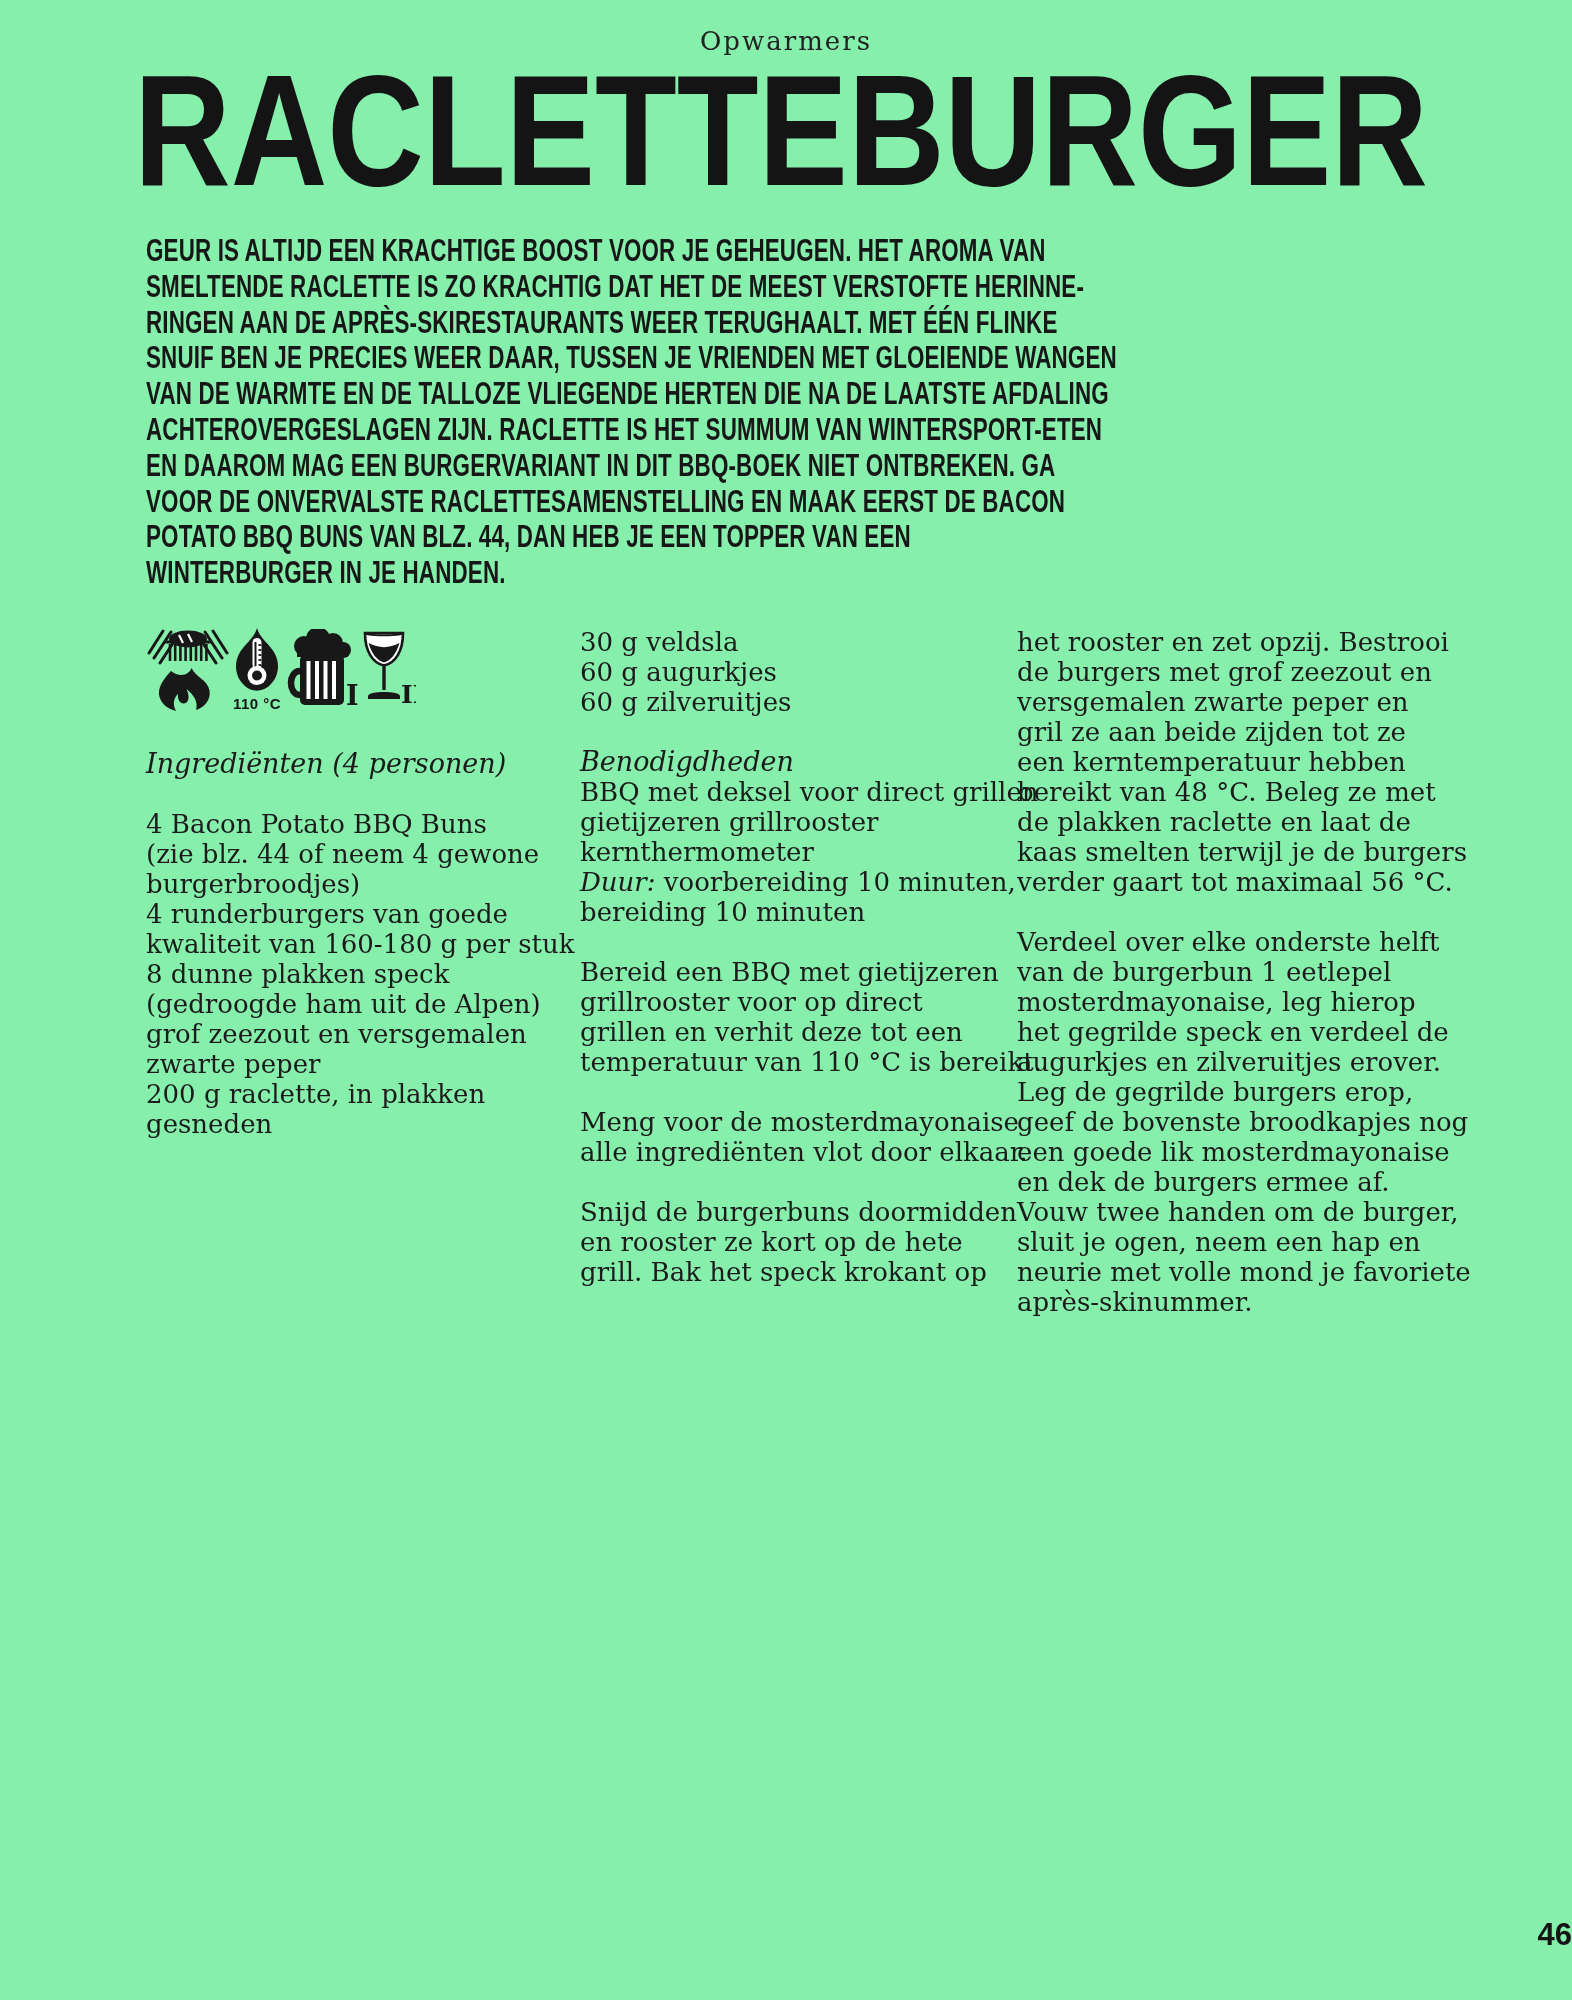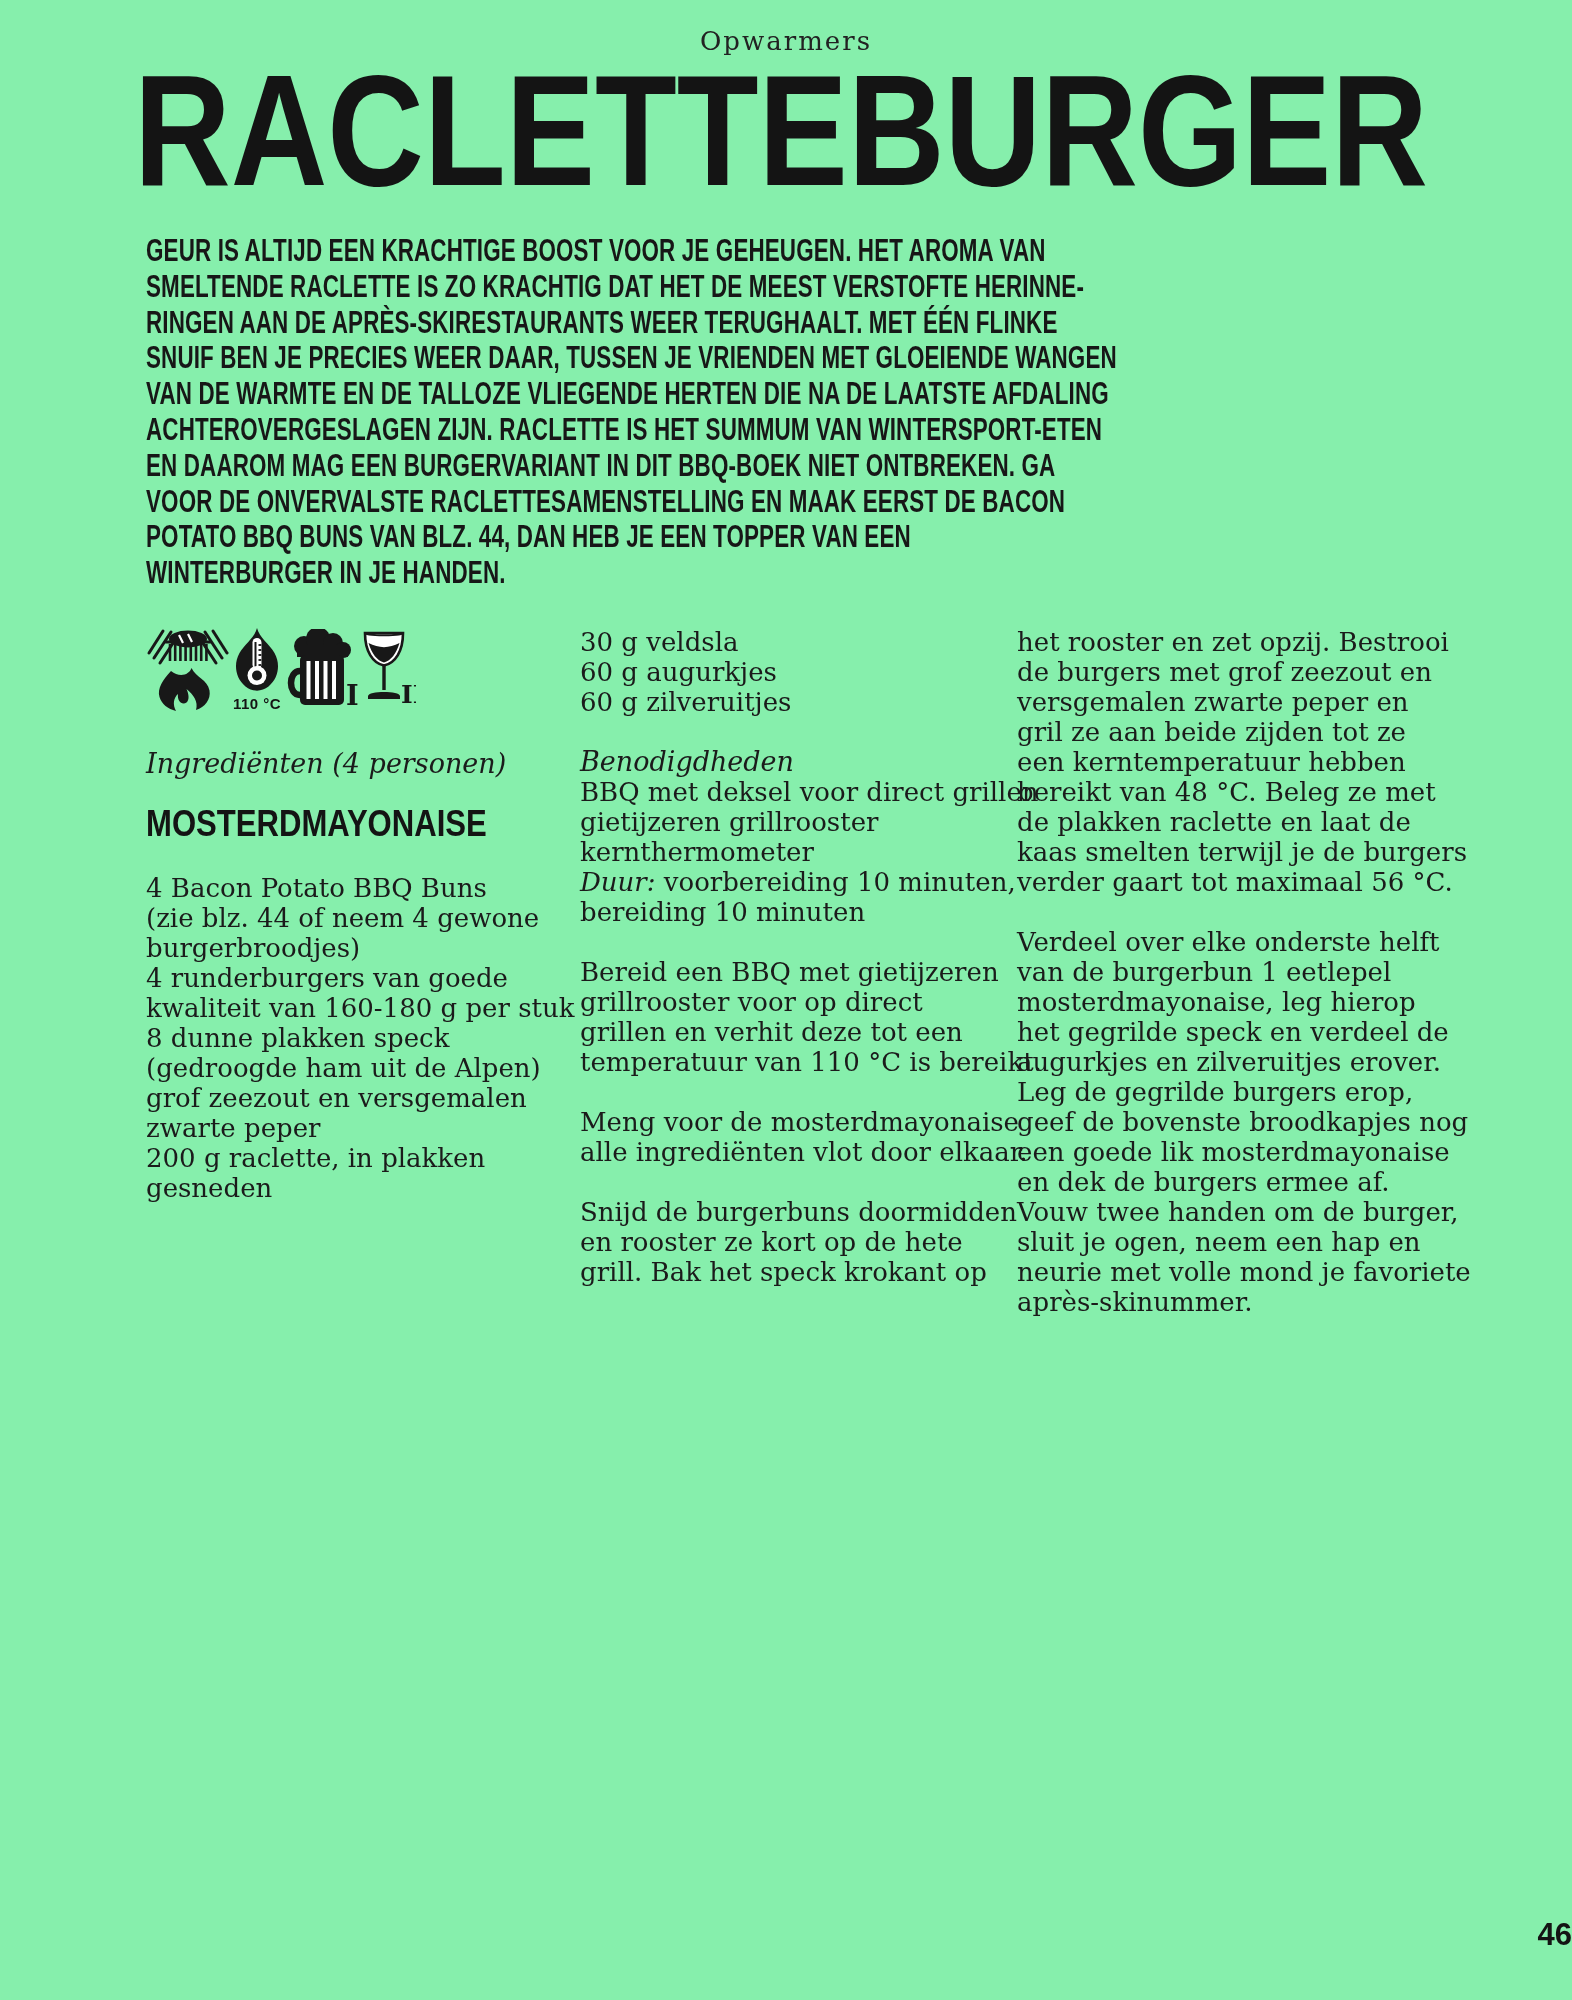--- a/index.html
+++ b/index.html
@@ -190,23 +190,20 @@
           <path fill="#181818" d="M10.5 14 C14 25 19 31.5 26 33.5 C33 31.5 38 25 41.5 14
             C31 19.5 21 19.5 10.5 14 Z"></path>
           <rect x="24.3" y="36" width="3.4" height="25" fill="#181818"></rect>
           <path d="M10 67 C10 61.5 42 61.5 42 67 L42 70 H10 Z" fill="#181818"></path>
           <text x="43" y="74" font-family="DejaVu Serif, serif" font-weight="bold" font-size="25" fill="#181818">II</text>
         </svg>
       </div>
 
       <div class="section-label">Ingrediënten (4 personen)</div>
 
-      <div class="ing-heading-row">
-        <span class="ing-heading">MOSTERDMAYONAISE</span>
-      </div>
 
 
       <div class="lines gap-top">4 Bacon Potato BBQ Buns
 (zie blz. 44 of neem 4 gewone
 burgerbroodjes)
 4 runderburgers van goede
 kwaliteit van 160-180 g per stuk
 8 dunne plakken speck
 (gedroogde ham uit de Alpen)
 grof zeezout en versgemalen

